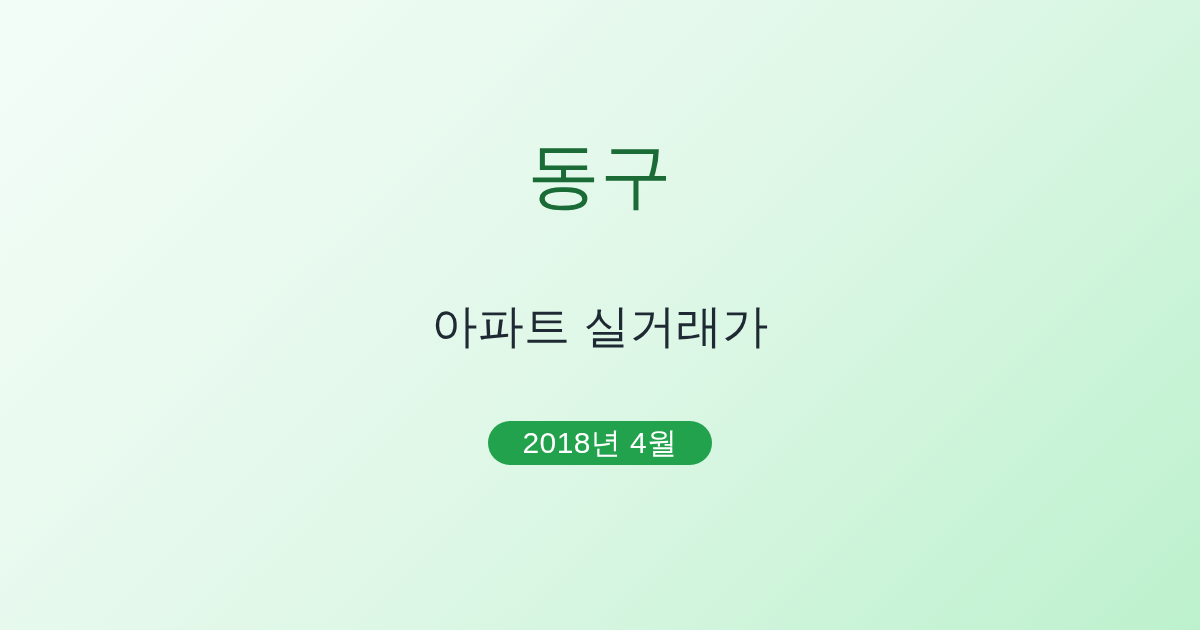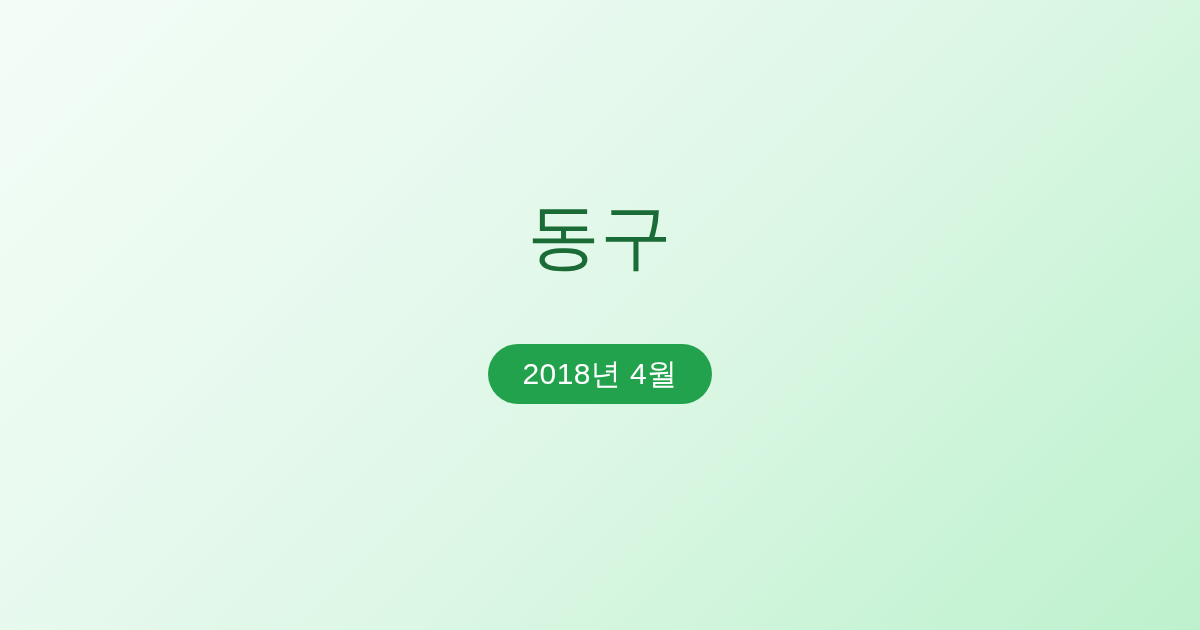--- a/index.html
+++ b/index.html
@@ -77,21 +77,21 @@
     color: #1f2933;
     margin: 52px 0 0 0;
     text-align: center;
     white-space: nowrap;
   }
 
   
   .period-badge {
     margin: 32px 0 0 0;
     min-width: 224px;
-    height: 60px;
+    height: 44px;
     box-sizing: border-box;
     padding: 0 34px;
     border: none;
     border-radius: 999px;
     background-color: #22a24c;
     color: #ffffff;
     font-family: inherit;
     font-size: 30px;
     line-height: 1;
     font-weight: 400;
@@ -105,18 +105,19 @@
 </head>
 <body>
 
 <div class="og-card">
 
   <div class="content-stack">
 
     <h1 class="region-title">동구</h1>
 
 
+    <h2 class="main-heading">아파트 실거래가</h2>
 
     <div class="period-badge">2018년 4월</div>
 
   </div>
 
 </div>
 
 </body></html>

